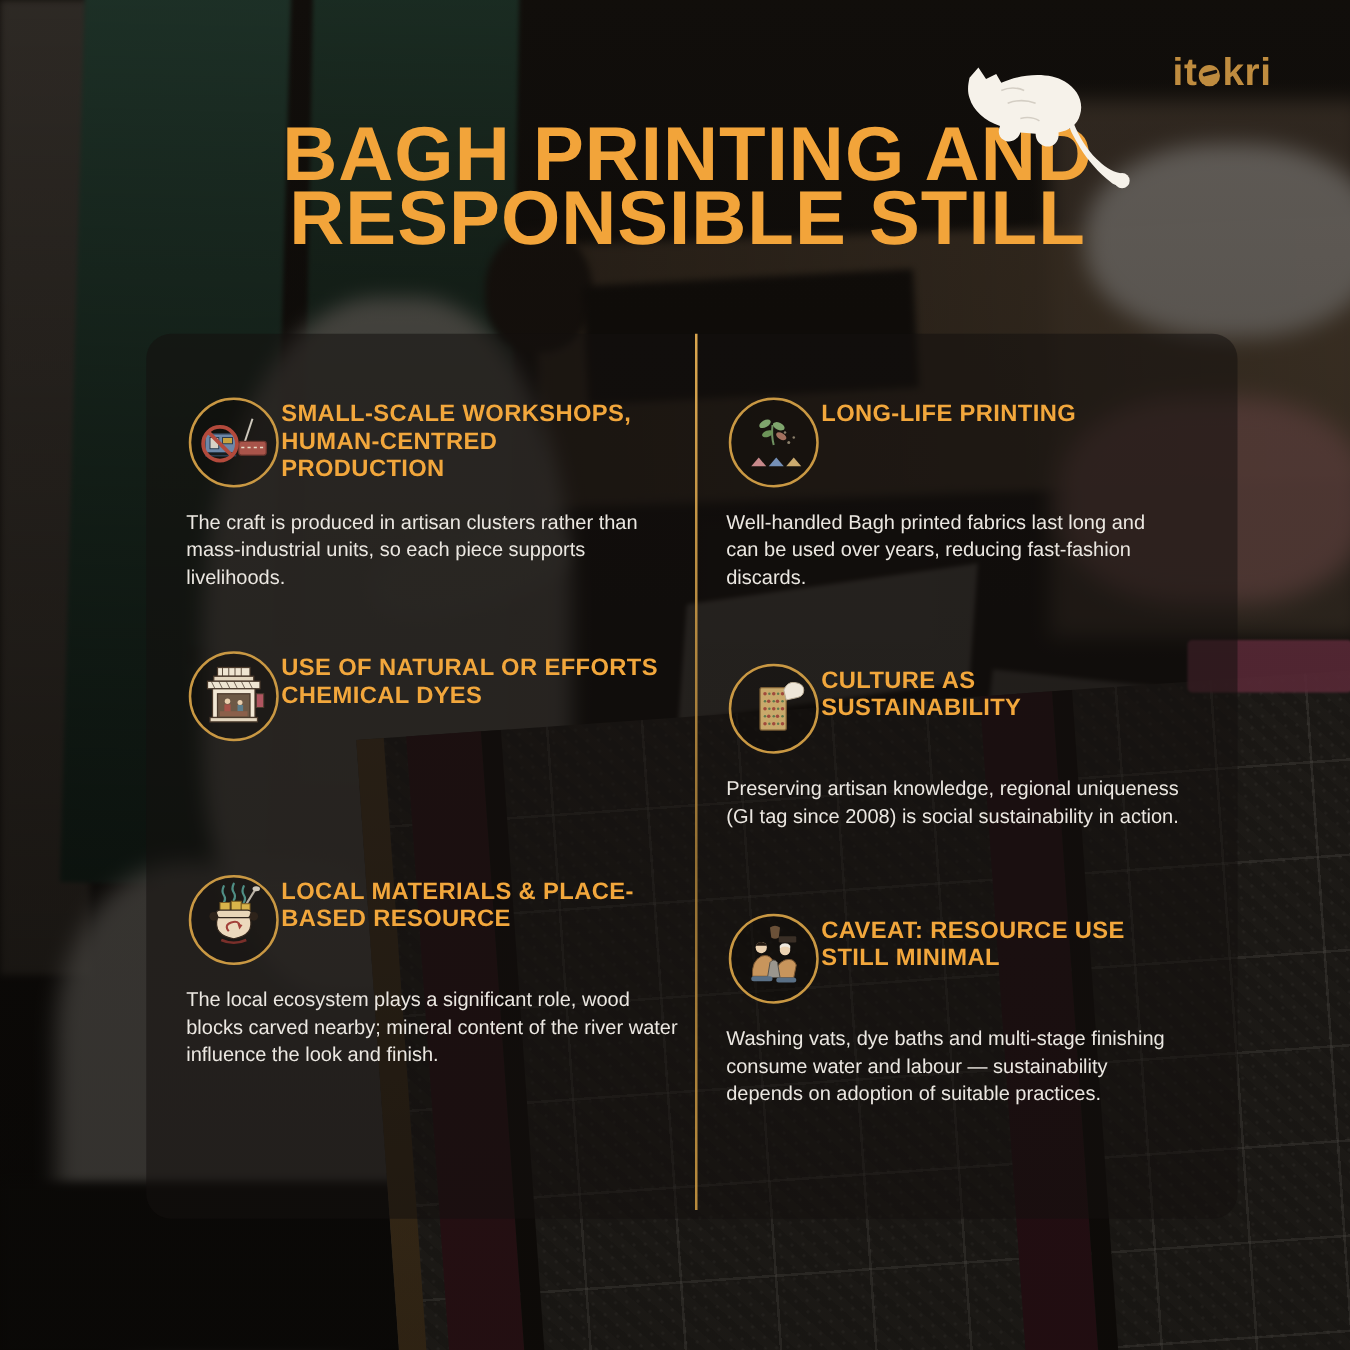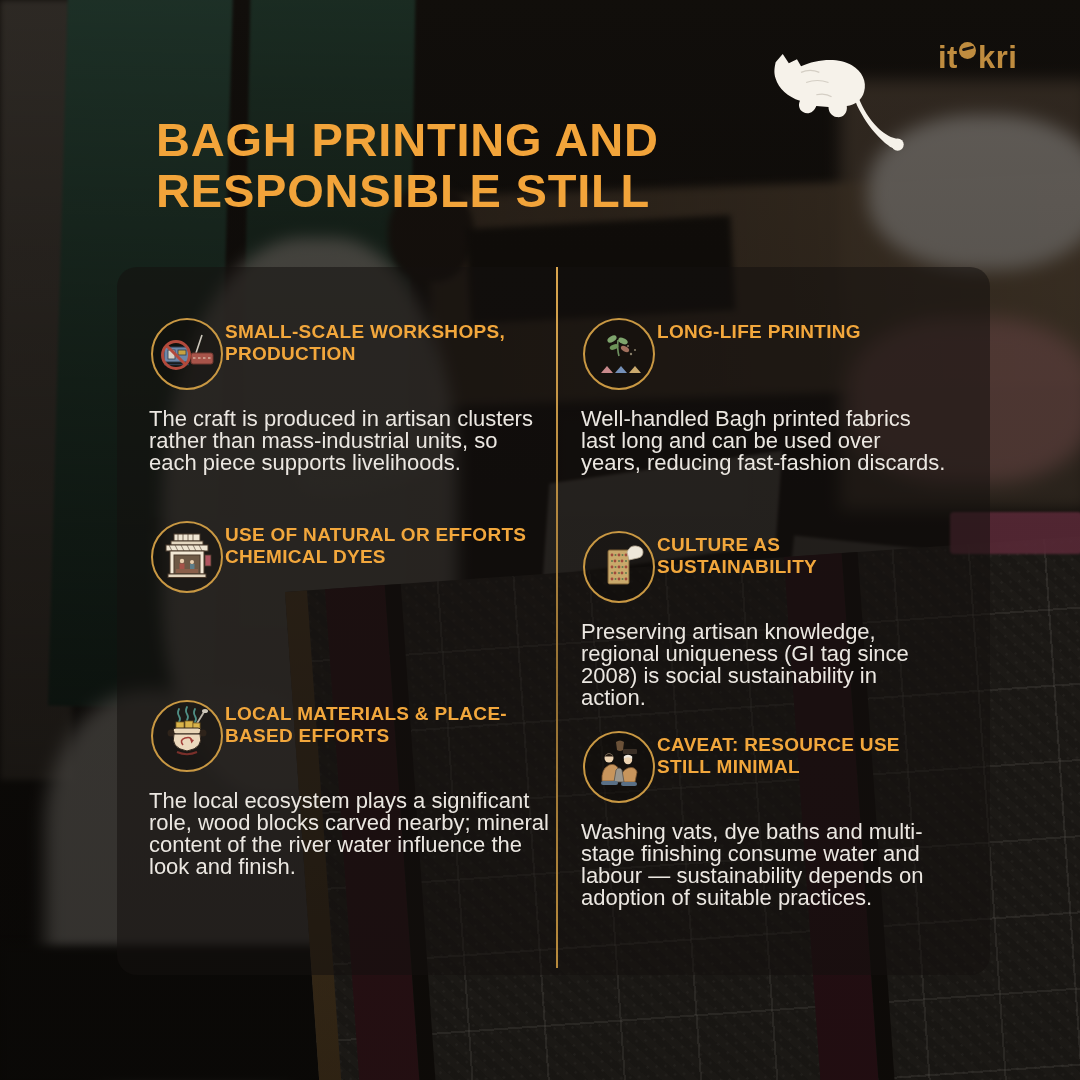--- a/index.html
+++ b/index.html
@@ -45,36 +45,36 @@
   .q-blk1{left:100px;width:16px;background:#15100d;}
   .q-red2{left:500px;width:58px;background:#421722;}
   .q-blk2{left:558px;width:16px;background:#15100d;}
   .bg-overlay{left:0;top:0;width:100%;height:100%;
     background:linear-gradient(180deg,rgba(10,8,6,.46) 0%,rgba(9,7,5,.52) 30%,rgba(7,6,4,.56) 100%);}
   
   .panel{position:absolute;left:117px;top:267px;width:873px;height:708px;
     background:rgba(20,17,14,.55);border-radius:20px;}
   .divider{position:absolute;left:556px;top:267px;width:2px;height:701px;
     background:linear-gradient(180deg,#e5ae52,#9a7434 60%,#c1913f);opacity:.95;}
-  .logo{position:absolute;left:938px;top:40px;color:#bf8c3f;font-size:31px;font-weight:700;letter-spacing:.5px;display:flex;align-items:flex-start;}
+  .logo{position:absolute;left:938px;top:40px;color:#bf8c3f;font-size:31px;font-weight:700;letter-spacing:.5px;display:flex;align-items:center;}
   .logo-o{display:inline-block;width:17px;height:17px;border-radius:50%;background:#bf8c3f;position:relative;top:2px;margin:0 1.5px;}
   .logo-o-cut{position:absolute;left:2.5px;top:5px;width:12px;height:3.4px;background:#171310;transform:rotate(-14deg);border-radius:2px;}
-  .title{position:absolute;left:140px;top:98px;width:820px;
-    color:#f2a43a;font-size:47px;line-height:51px;font-weight:700;letter-spacing:.8px;margin:16px;}
+  .title{position:absolute;left:140px;top:98px;width:820px;text-align:center;
+    color:#f2a43a;font-size:61px;line-height:51px;font-weight:700;letter-spacing:.8px;margin:0;}
   .title span{display:block;}
   .tiger{position:absolute;left:745px;top:50px;width:168px;height:120px;}
   .sec{position:absolute;}
   .s1{left:149px;top:316px;} .s2{left:581px;top:316px;}
   .s3{left:149px;top:519px;} .s4{left:581px;top:519px;margin-top:10px;}
   .s5{left:149px;top:698px;} .s6{left:581px;top:729px;}
   .sec-head{display:flex;align-items:flex-start;}
   .icon-wrap{width:76px;height:76px;flex:none;}
   .sec h3{margin:5px 0 0;color:#f2a73c;font-size:19px;line-height:22px;font-weight:700;letter-spacing:.3px;}
   .sec h3 span{display:block;white-space:nowrap;}
-  .sec p{margin:16px 0 0;color:#ebe7e1;font-size:22px;line-height:22px;font-weight:400;}
+  .sec p{margin:16px 0 0;color:#ebe7e1;font-size:16px;line-height:22px;font-weight:400;}
   .col1 p{width:400px;} .col2 p{width:365px;}
 </style>
 </head>
 <body>
 
 <div id="poster">
 
   <div class="bgel wall-strip"></div>
   <div class="bgel door-left"></div>
   <div class="bgel door-right"></div>
@@ -138,20 +138,21 @@
         <rect x="29" y="34" width="8" height="5" fill="#c8a23f" stroke="#2c3c4e" stroke-width=".8"></rect>
         <line x1="15" y1="48.5" x2="40" y2="48.5" stroke="#2c3c4e" stroke-width="1.5"></line>
         <line x1="53" y1="19" x2="47" y2="37" stroke="#cfc9bd" stroke-width="1.6"></line>
         <rect x="42" y="37" width="22" height="11" rx="2" fill="#a8544a" stroke="#6e362e"></rect>
         <path d="M44,42 h18" stroke="#e8ddc8" stroke-width="1.2" stroke-dasharray="2.5 2.5" fill="none"></path>
         <circle cx="27" cy="39" r="13.5" fill="none" stroke="#b34a3c" stroke-width="3"></circle>
         <line x1="17.5" y1="29.5" x2="36.5" y2="48.5" stroke="#b34a3c" stroke-width="3"></line>
       </svg>
       <h3>
         <span>SMALL-SCALE WORKSHOPS,</span>
+        <span>HUMAN-CENTRED</span>
         <span>PRODUCTION</span>
       </h3>
     </div>
     <p>The craft is produced in artisan clusters rather than mass-industrial units, so each piece supports livelihoods.</p>
   </div>
 
   <div class="sec s2 col2">
     <div class="sec-head">
       <svg class="icon-wrap" viewBox="0 0 76 76">
         <circle cx="38" cy="38" r="35" fill="rgba(12,10,8,.38)" stroke="#C99843" stroke-width="2"></circle>
@@ -263,21 +264,21 @@
         <rect x="24" y="30" width="28" height="6" rx="3" fill="#e9d6b8" stroke="#33271d"></rect>
         <circle cx="22" cy="35" r="3.5" fill="#2e231a"></circle>
           <circle cx="54" cy="35" r="3.5" fill="#2e231a"></circle>
         <path d="M25,36 q-4,14 13,17 q17,-3 13,-17 z" fill="#ecd9bd" stroke="#33271d"></path>
         <path d="M34,47 q-4,-5 2,-7 q6,-2 7,3" fill="none" stroke="#a3403a" stroke-width="1.6"></path>
         <path d="M41,41 l4,1 -2.5,3.5 z" fill="#a3403a"></path>
         <path d="M28,54 q10,4.5 20,0" stroke="#7a2f2a" fill="none" stroke-width="2"></path>
       </svg>
       <h3>
         <span>LOCAL MATERIALS &amp; PLACE-</span>
-        <span>BASED EFFORTS</span>
+        <span>BASED RESOURCE</span>
         <span></span>
       </h3>
     </div>
     <p>The local ecosystem plays a significant role, wood blocks carved nearby; mineral content of the river water influence the look and finish.</p>
   </div>
 
   <div class="sec s6 col2">
     <div class="sec-head">
       <svg class="icon-wrap" viewBox="0 0 76 76">
         <circle cx="38" cy="38" r="35" fill="rgba(12,10,8,.38)" stroke="#C99843" stroke-width="2"></circle>

